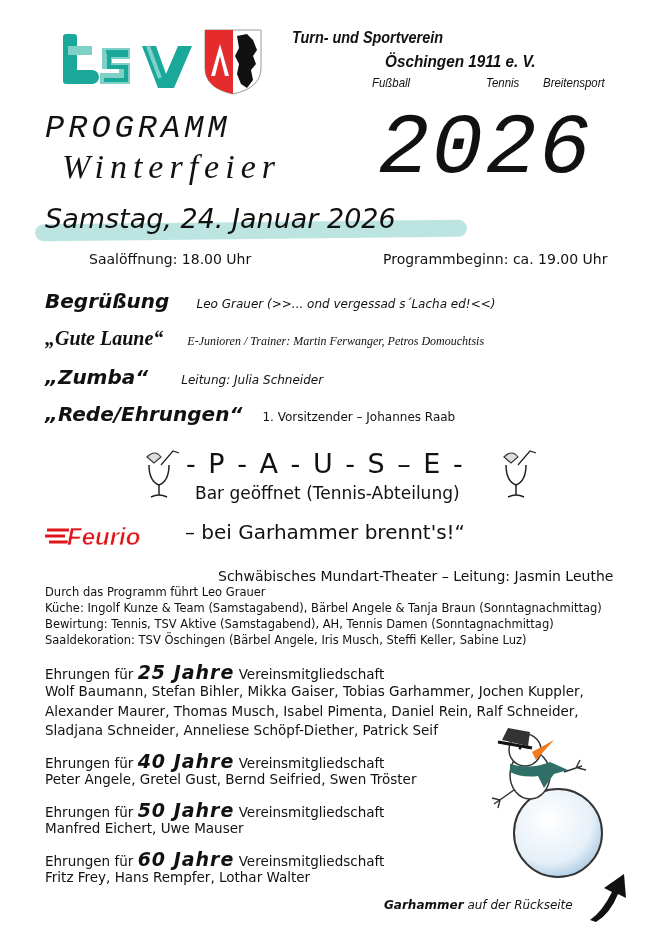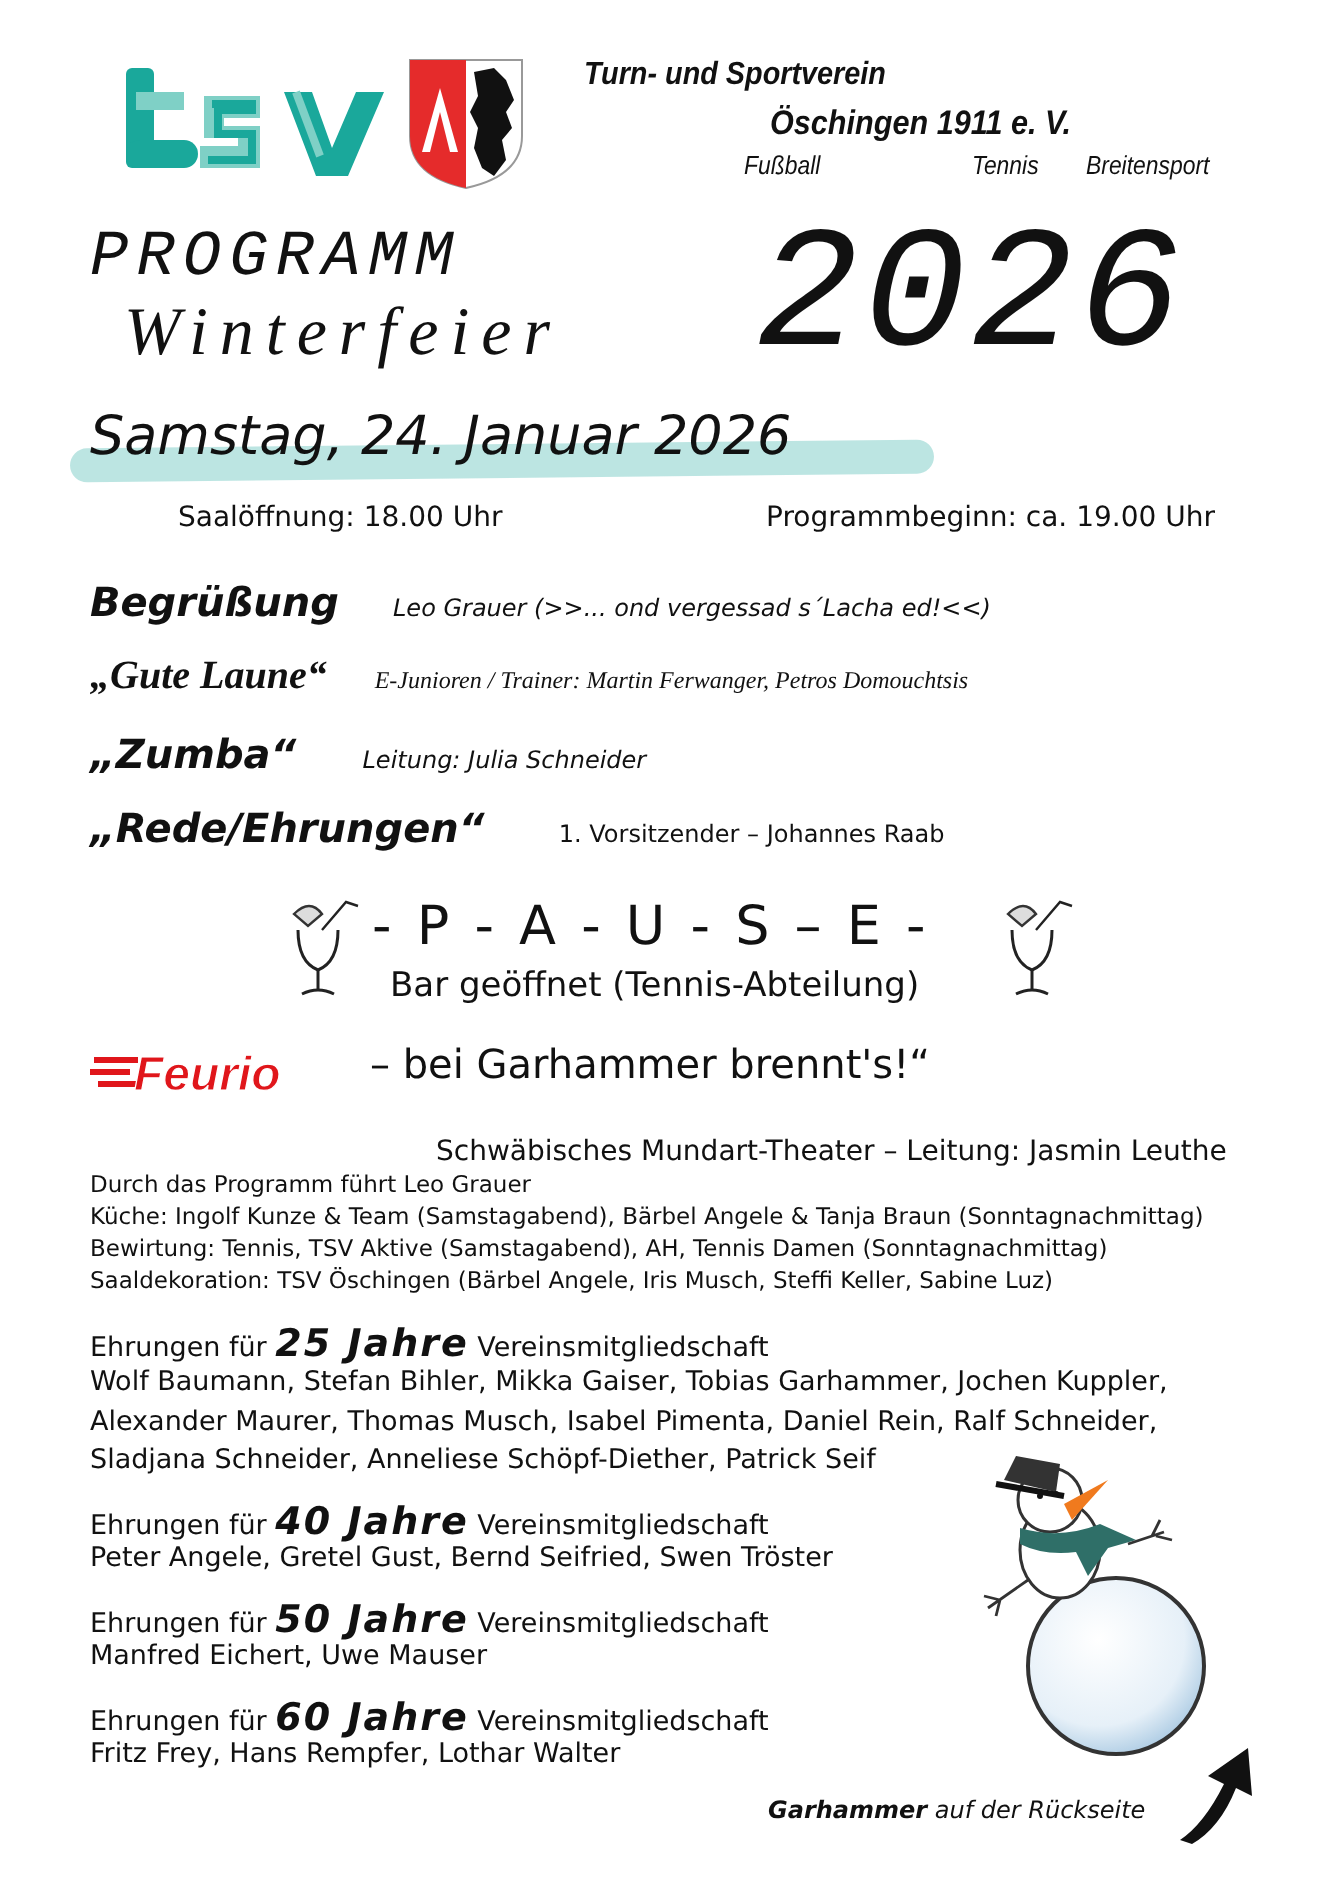--- a/index.html
+++ b/index.html
@@ -89,21 +89,21 @@
 <div class="abs" style="left:45px; top:327px;font-family:Liberation Serif, serif;">
   <span class="item-title">„Gute Laune“</span>
   <span class="item-desc" style="margin-left:20px;">E-Junioren / Trainer: Martin Ferwanger, Petros Domouchtsis</span>
 </div>
 <div class="abs" style="left:45px; top:365px;">
   <span class="item-title">„Zumba“</span>
   <span class="item-desc" style="margin-left:28px;">Leitung: Julia Schneider</span>
 </div>
 <div class="abs" style="left:45px; top:402px;">
   <span class="item-title">„Rede/Ehrungen“</span>
-  <span class="item-desc" style="margin-left:32px; font-style:normal;">1. Vorsitzender – Johannes Raab</span>
+  <span class="item-desc" style="margin-left:15px; font-style:normal;">1. Vorsitzender – Johannes Raab</span>
 </div>
 
 <svg class="abs cocktail" style="left:143px; top:447px;" viewBox="0 0 38 56">
   <path d="M4 10 q8 -8 14 0 l-7 6 z" fill="#ddd" stroke="#333" stroke-width="1.2"></path>
   <path d="M6 18 q0 16 10 20 q10 -4 10 -20" fill="none" stroke="#222" stroke-width="1.5"></path>
   <line x1="16" y1="38" x2="16" y2="48" stroke="#222" stroke-width="1.5"></line>
   <path d="M8 50 q8 -4 16 0" fill="none" stroke="#222" stroke-width="1.5"></path>
   <path d="M18 18 L30 4 L36 6" fill="none" stroke="#222" stroke-width="1.2"></path>
 </svg>
 <div class="abs" id="pause-title">- P - A - U - S – E -</div>

